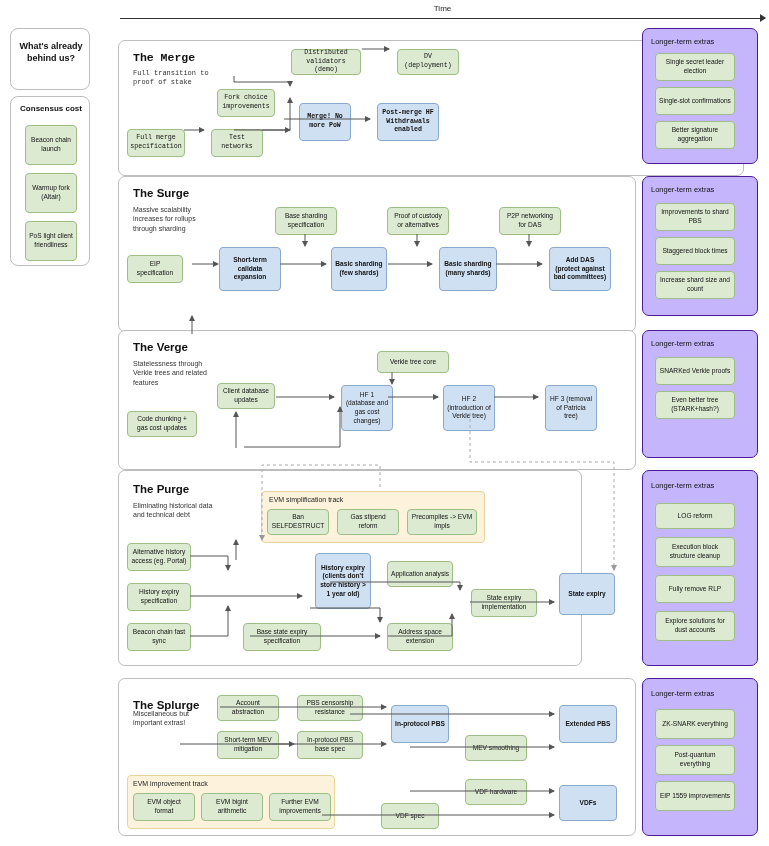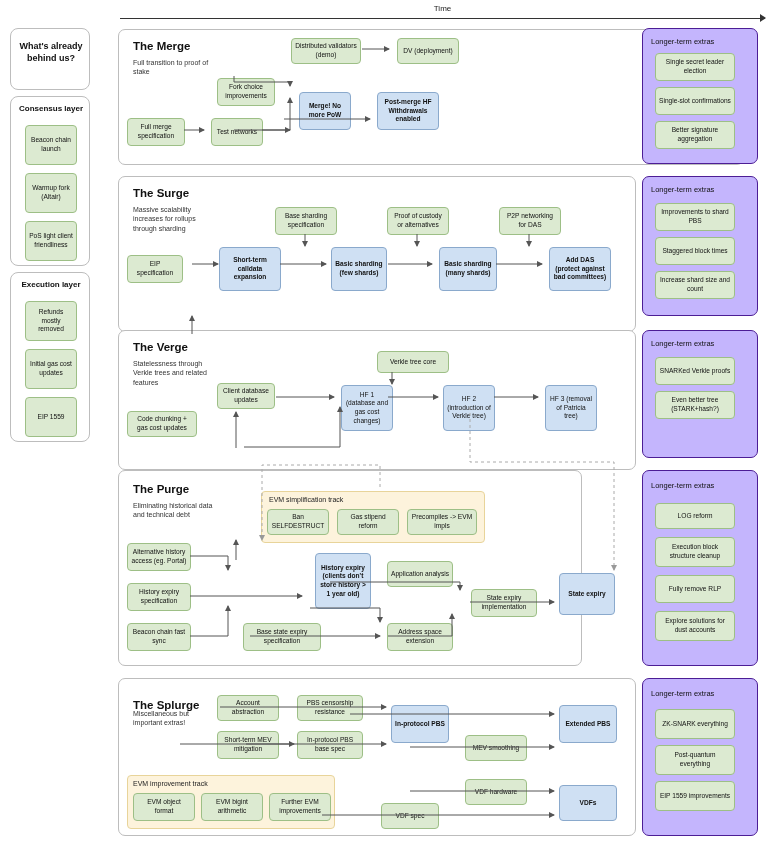--- a/index.html
+++ b/index.html
@@ -140,46 +140,34 @@
     <div class="tlabel">Time</div>
     <div class="tline"></div>
     <div class="tarrow"></div>
   </div>
 
   <div class="lcol" style="left:10px; top:28px; width:80px; height:62px;">
     <div class="lcol-title" style="left:6px; top:12px; width:68px;">What's already behind us?</div>
   </div>
 
   <div class="lcol" style="left:10px; top:96px; width:80px; height:170px;">
-    <div class="lcol-title" style="left:6px; top:7px; width:68px; font-size:8px;">Consensus layer</div>
+    <div class="lcol-title" style="left:6px; top:7px; width:68px; font-size:8px;">Consensus cost</div>
     <div class="node green" style="left:14px; top:28px; width:52px; height:40px;">
       <span>Beacon chain launch</span>
     </div>
     <div class="node green" style="left:14px; top:76px; width:52px; height:40px;">
       <span>Warmup fork (Altair)</span>
     </div>
     <div class="node green" style="left:14px; top:124px; width:52px; height:40px;">
       <span>PoS light client friendliness</span>
     </div>
   </div>
 
-  <div class="lcol" style="left:10px; top:272px; width:80px; height:170px;">
-    <div class="lcol-title" style="left:6px; top:7px; width:68px; font-size:8px;">Execution layer</div>
-    <div class="node green" style="left:14px; top:28px; width:52px; height:40px;">
-      <span>Refunds mostly removed</span>
-    </div>
-    <div class="node green" style="left:14px; top:76px; width:52px; height:40px;">
-      <span>Initial gas cost updates</span>
-    </div>
-    <div class="node green" style="left:14px; top:124px; width:52px; height:40px;">
-      <span>EIP 1559</span>
-    </div>
-  </div>
-
-  <div class="panel" style="left:118px; top:29px; width:626px; height:136px;">
+
+  <div class="panel" style="left:118px; top:40px; width:626px; height:136px;font-family:Liberation Mono, monospace;">
     <div class="panel-title" style="left:14px; top:10px;">The Merge</div>
     <div class="panel-sub" style="left:14px; top:28px; width:76px;">Full transition to proof of stake</div>
 
     <div class="node green" style="left:172px; top:8px; width:70px; height:26px;">
       <span>Distributed validators (demo)</span>
     </div>
     <div class="node green" style="left:278px; top:8px; width:62px; height:26px;">
       <span>DV (deployment)</span>
     </div>
     <div class="node green" style="left:98px; top:48px; width:58px; height:28px;">

